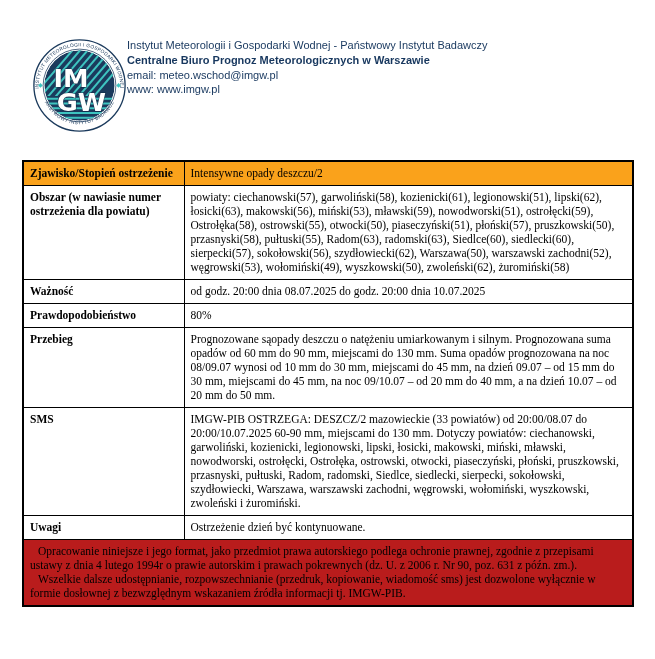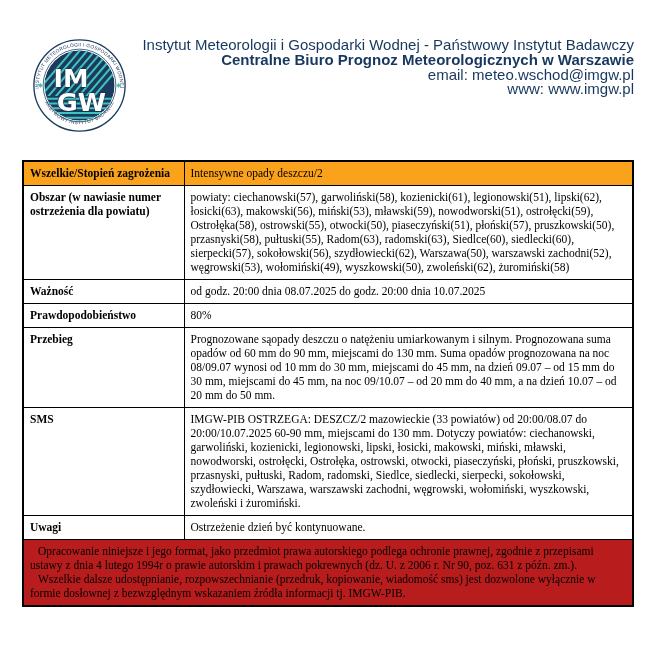--- a/index.html
+++ b/index.html
@@ -3,23 +3,23 @@
 <meta charset="utf-8">
 <style>
   * { margin:0; padding:0; box-sizing:border-box; }
   html,body { width:655px; height:659px; background:#fff; }
   body { position:relative; font-family:"Liberation Serif","DejaVu Serif",serif; color:#000; }
 
   
   .doc-header { position:absolute; left:32px; top:38px; right:21px; display:flex; }
   .logo-wrap { width:95px; height:95px; flex:0 0 auto; }
   .org-block {
-    flex:1 1 auto; text-align:right;
+    flex:1 1 auto; 
     font-family:"Liberation Sans","DejaVu Sans",sans-serif;
-    font-size:15px; line-height:14.8px; color:#17375E;
+    font-size:11px; line-height:14.8px; color:#17375E;
   }
   .org-block .org-line-bold { font-weight:bold; }
 
   
   table.warning {
     position:absolute; left:22px; top:160px; width:612px;
     border-collapse:collapse; border:2px solid #000;
     font-size:11.5px; line-height:14px;
   }
   table.warning td {
@@ -104,21 +104,21 @@
     <div class="org-line">Instytut Meteorologii i Gospodarki Wodnej - Państwowy Instytut Badawczy</div>
     <div class="org-line org-line-bold">Centralne Biuro Prognoz Meteorologicznych w Warszawie</div>
     <div class="org-line">email: meteo.wschod@imgw.pl</div>
     <div class="org-line">www: www.imgw.pl</div>
   </div>
 </div>
 
 <table class="warning">
   <tbody>
     <tr class="head-row">
-      <td class="lbl">Wszelkie/Stopień zagrożenia</td>
+      <td class="lbl">Zjawisko/Stopień ostrzeżenie</td>
       <td class="val">Intensywne opady deszczu/2</td>
     </tr>
     <tr>
       <td class="lbl">Obszar (w nawiasie numer ostrzeżenia dla powiatu)</td>
       <td class="val">powiaty: ciechanowski(57), garwoliński(58), kozienicki(61), legionowski(51), lipski(62), łosicki(63), makowski(56), miński(53), mławski(59), nowodworski(51), ostrołęcki(59), Ostrołęka(58), ostrowski(55), otwocki(50), piaseczyński(51), płoński(57), pruszkowski(50), przasnyski(58), pułtuski(55), Radom(63), radomski(63), Siedlce(60), siedlecki(60), sierpecki(57), sokołowski(56), szydłowiecki(62), Warszawa(50), warszawski zachodni(52), węgrowski(53), wołomiński(49), wyszkowski(50), zwoleński(62), żuromiński(58)</td>
     </tr>
     <tr>
       <td class="lbl">Ważność</td>
       <td class="val">od godz. 20:00 dnia 08.07.2025 do godz. 20:00 dnia 10.07.2025</td>
     </tr>

